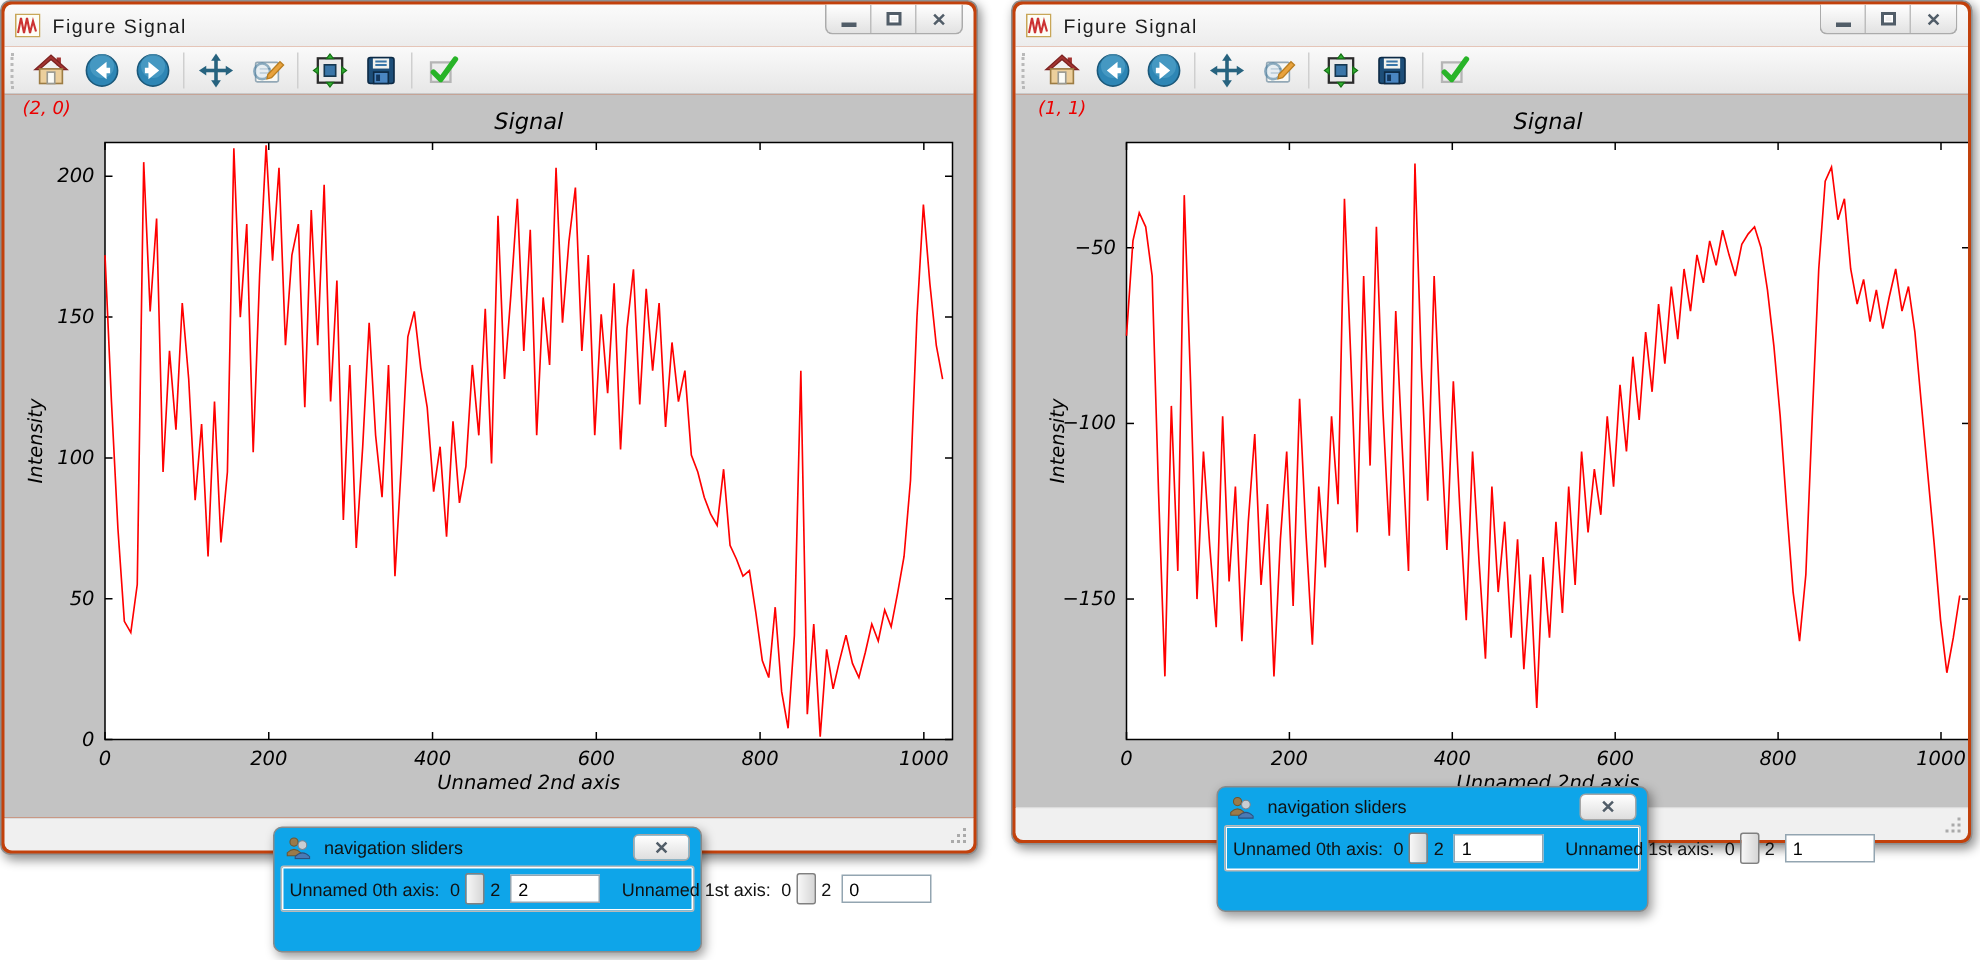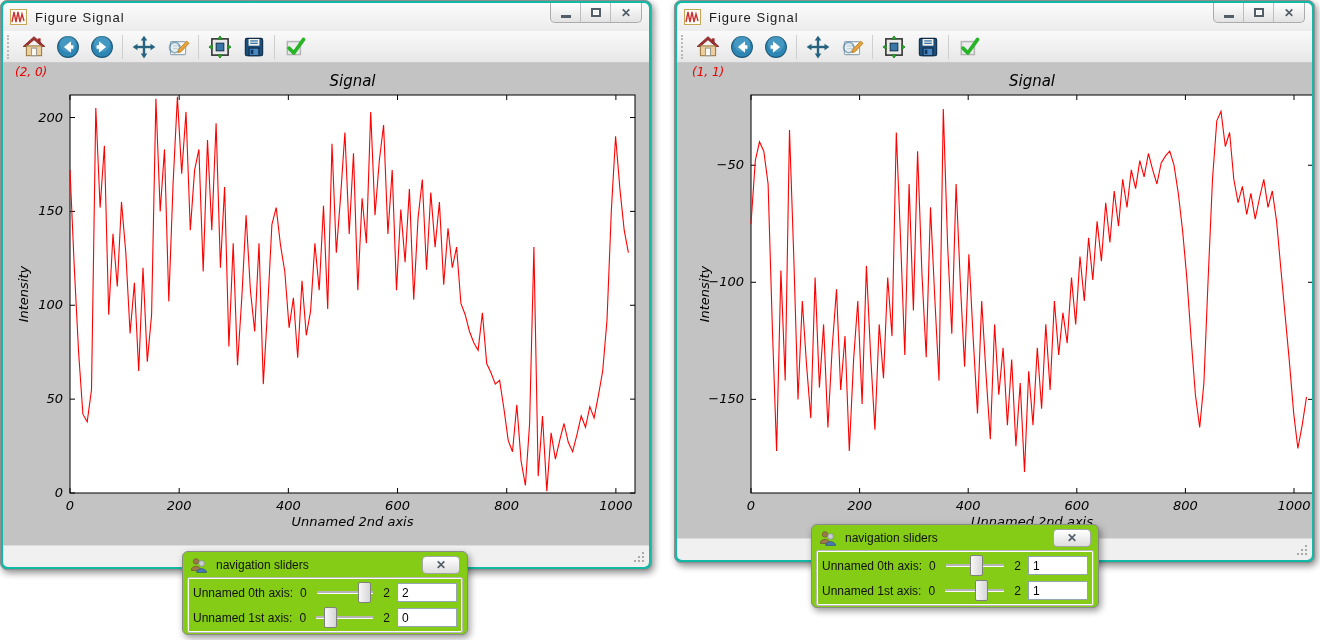--- a/index.html
+++ b/index.html
@@ -1,21 +1,21 @@
 <!DOCTYPE html>
 <html><head>
 <meta charset="utf-8">
 <style>
   * { box-sizing: border-box; margin: 0; padding: 0; }
   html,body { width:1320px; height:640px; background:#ffffff; overflow:hidden;
               font-family:"Liberation Sans", sans-serif; }
   .screen { position:relative; width:1320px; height:640px; background:#fff; }
 
   
-  .window { position:absolute; background:#14b8a6; border:1px solid #8f8f8f;
+  .window { position:absolute; background:#c2410c; border:1px solid #8f8f8f;
             border-radius:7px; box-shadow:2px 3px 7px rgba(0,0,0,.45);
             padding:2px; display:flex; flex-direction:column; }
   .win-left  { left:0px;   top:0px; width:652px; height:570px; }
   .win-right { left:674px; top:0px; width:641px; height:563px; }
 
   .titlebar { position:relative; height:28px; flex:0 0 28px; display:flex; align-items:center;
               gap:8px; padding-left:7px; background:linear-gradient(#fbfbfb,#ececec);
               border-radius:5px 5px 0 0; }
   .titlebar .title { font-size:13px; color:#1c1c1c; letter-spacing:1px; }
   .appicon { width:17px; height:16px; display:inline-flex; }
@@ -40,31 +40,31 @@
   .canvas { position:relative; flex:1 1 auto; background:#c3c3c3; overflow:hidden;font-style:italic; }
   .annot { position:absolute; left:12px; top:2px; font-family:"DejaVu Sans",sans-serif;
            font-size:12px; color:#ec0000; }
   svg.plot { position:absolute; left:0; top:0; font-family:"DejaVu Sans",sans-serif; }
 
   .statusbar { position:relative; height:22px; flex:0 0 22px; background:#f0f0f0;
                border-top:1px solid #dcdcdc; border-radius:0 0 5px 5px; }
   .gripdots { position:absolute; right:3px; bottom:3px; width:13px; height:13px; }
 
   
-  .dialog { position:absolute; background:#84cc16; border:1px solid #8a8a8a;
+  .dialog { position:absolute; background:#0ea5e9; border:1px solid #8a8a8a;
             border-radius:6px; box-shadow:2px 3px 7px rgba(0,0,0,.4); z-index:5; }
   .dlg-left  { left:182px; top:551px; width:286px; height:84px; }
   .dlg-right { left:811px; top:524px; width:288px; height:84px; }
   .dlg-title { height:25px; display:flex; align-items:center; gap:8px; padding:0 7px; }
   .dlg-title-text { font-size:12px; color:#111; }
   .dlg-close { margin-left:auto; width:38px; height:18px; border:1px solid #a6a6a6;
                border-radius:4px; background:linear-gradient(#ffffff,#dedede);
                display:flex; align-items:center; justify-content:center; }
   .dlg-body { margin:0 4px 4px; border:1px solid #b9b9b9; box-shadow:inset 0 0 0 1px #fdfdfd;
-              border-radius:2px; padding:2px 5px; display:flex; flex-direction:column; }
+              border-radius:2px; padding:2px 5px; display:flex; flex-direction:row;gap:14px; }
   .srow { display:flex; align-items:center; height:25px; gap:5px; font-size:12px; color:#111; }
   .slabel { white-space:nowrap; }
   .sminmax { padding:0 2px; }
   .strack { position:relative; flex:1; height:3px; background:#b5b5b5;
             border-bottom:1px solid #fafafa; margin:0 3px; }
   .shandle { position:absolute; top:-9px; width:13px; height:21px;
              background:linear-gradient(90deg,#f7f7f7,#d6d6d6); border:1px solid #808080;
              border-radius:2px; }
   .sval { width:60px; height:19px; border:1px solid #93a5b1; font-size:12px; padding:0 4px;
           font-family:"Liberation Sans",sans-serif; background:#fff; }

